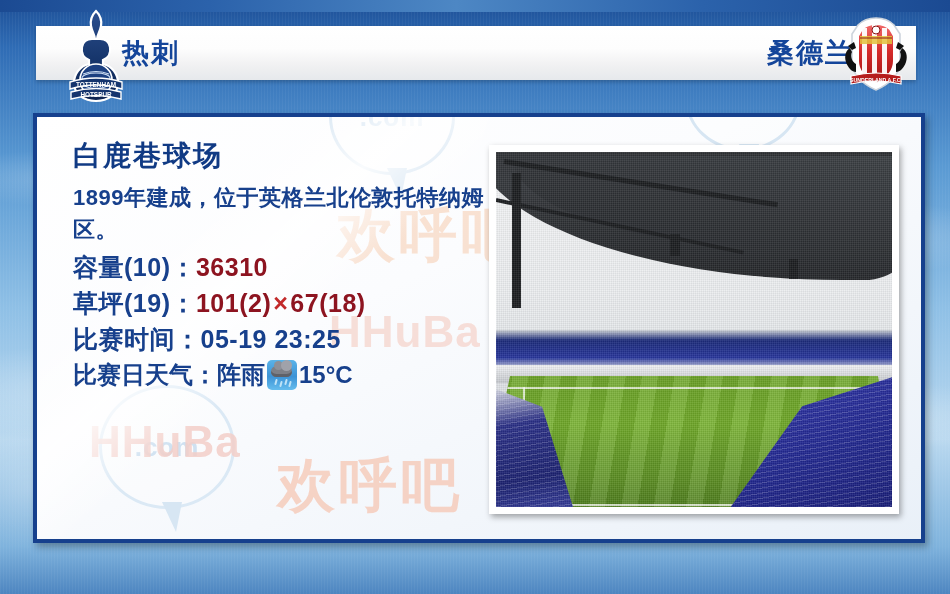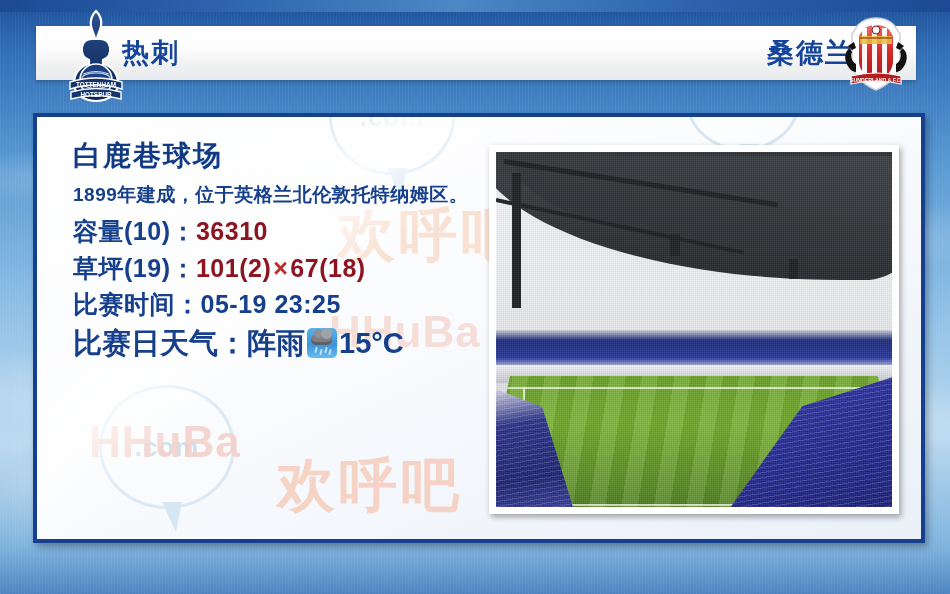--- a/index.html
+++ b/index.html
@@ -136,39 +136,39 @@
   }
   .stadium-title {
     font-size: 28px;
     font-weight: bold;
     color: #103a84;
     letter-spacing: 2px;
     margin: 0 0 12px 0;
     line-height: 1.05;
   }
   .desc {
-    font-size: 19px;
+    font-size: 22px;
     font-weight: bold;
     color: #17408c;
     line-height: 1.42;
     letter-spacing: 0.5px;
     margin-bottom: 4px;
   }
   .stat-row {
     font-size: 25px;
     font-weight: bold;
     color: #17408c;
     line-height: 1.45;
     letter-spacing: 0.5px;
     white-space: nowrap;
   }
   .val-red { color: #8d1420; margin-top: 26px; }
   .val-x   { color: #c22a2a; margin: 0 2px; }
   .weather-row {
-    font-size: 29px;
+    font-size: 24px;
     font-weight: bold;
     color: #17408c;
     line-height: 1.45;
     display: flex;
     align-items: center;
     white-space: nowrap;
   }
   .wx-icon {
     display: inline-block;
     position: relative;

